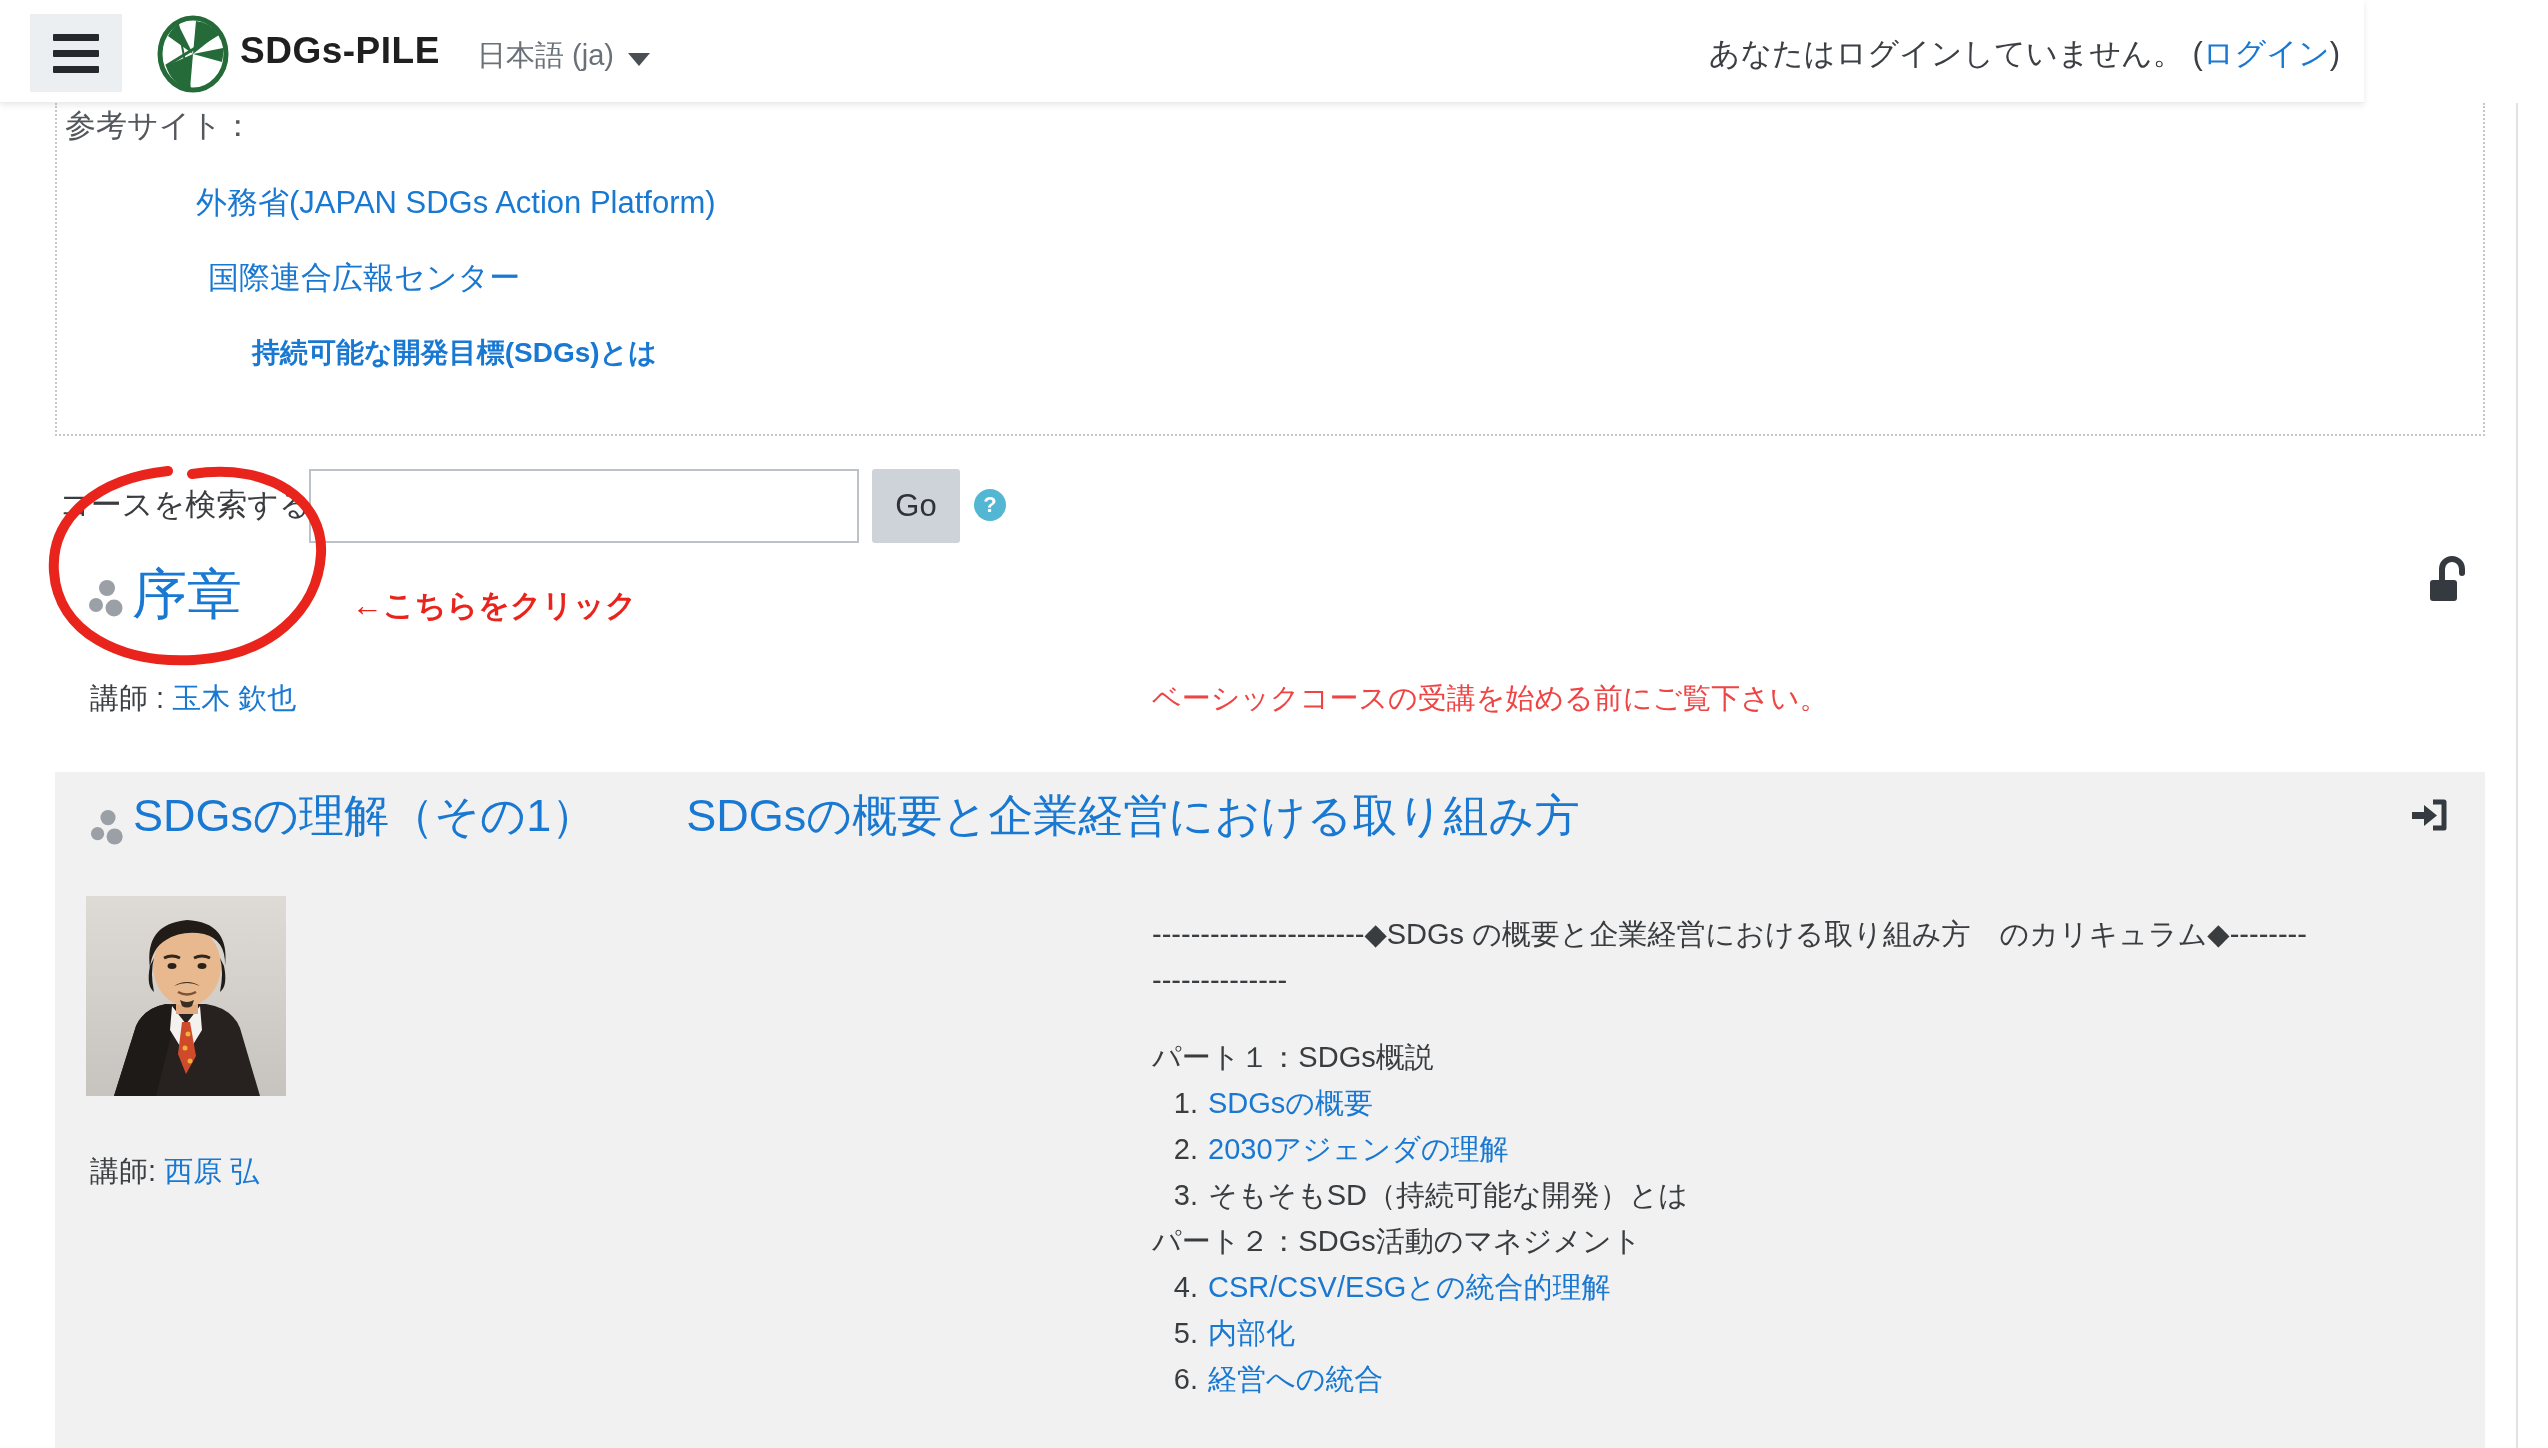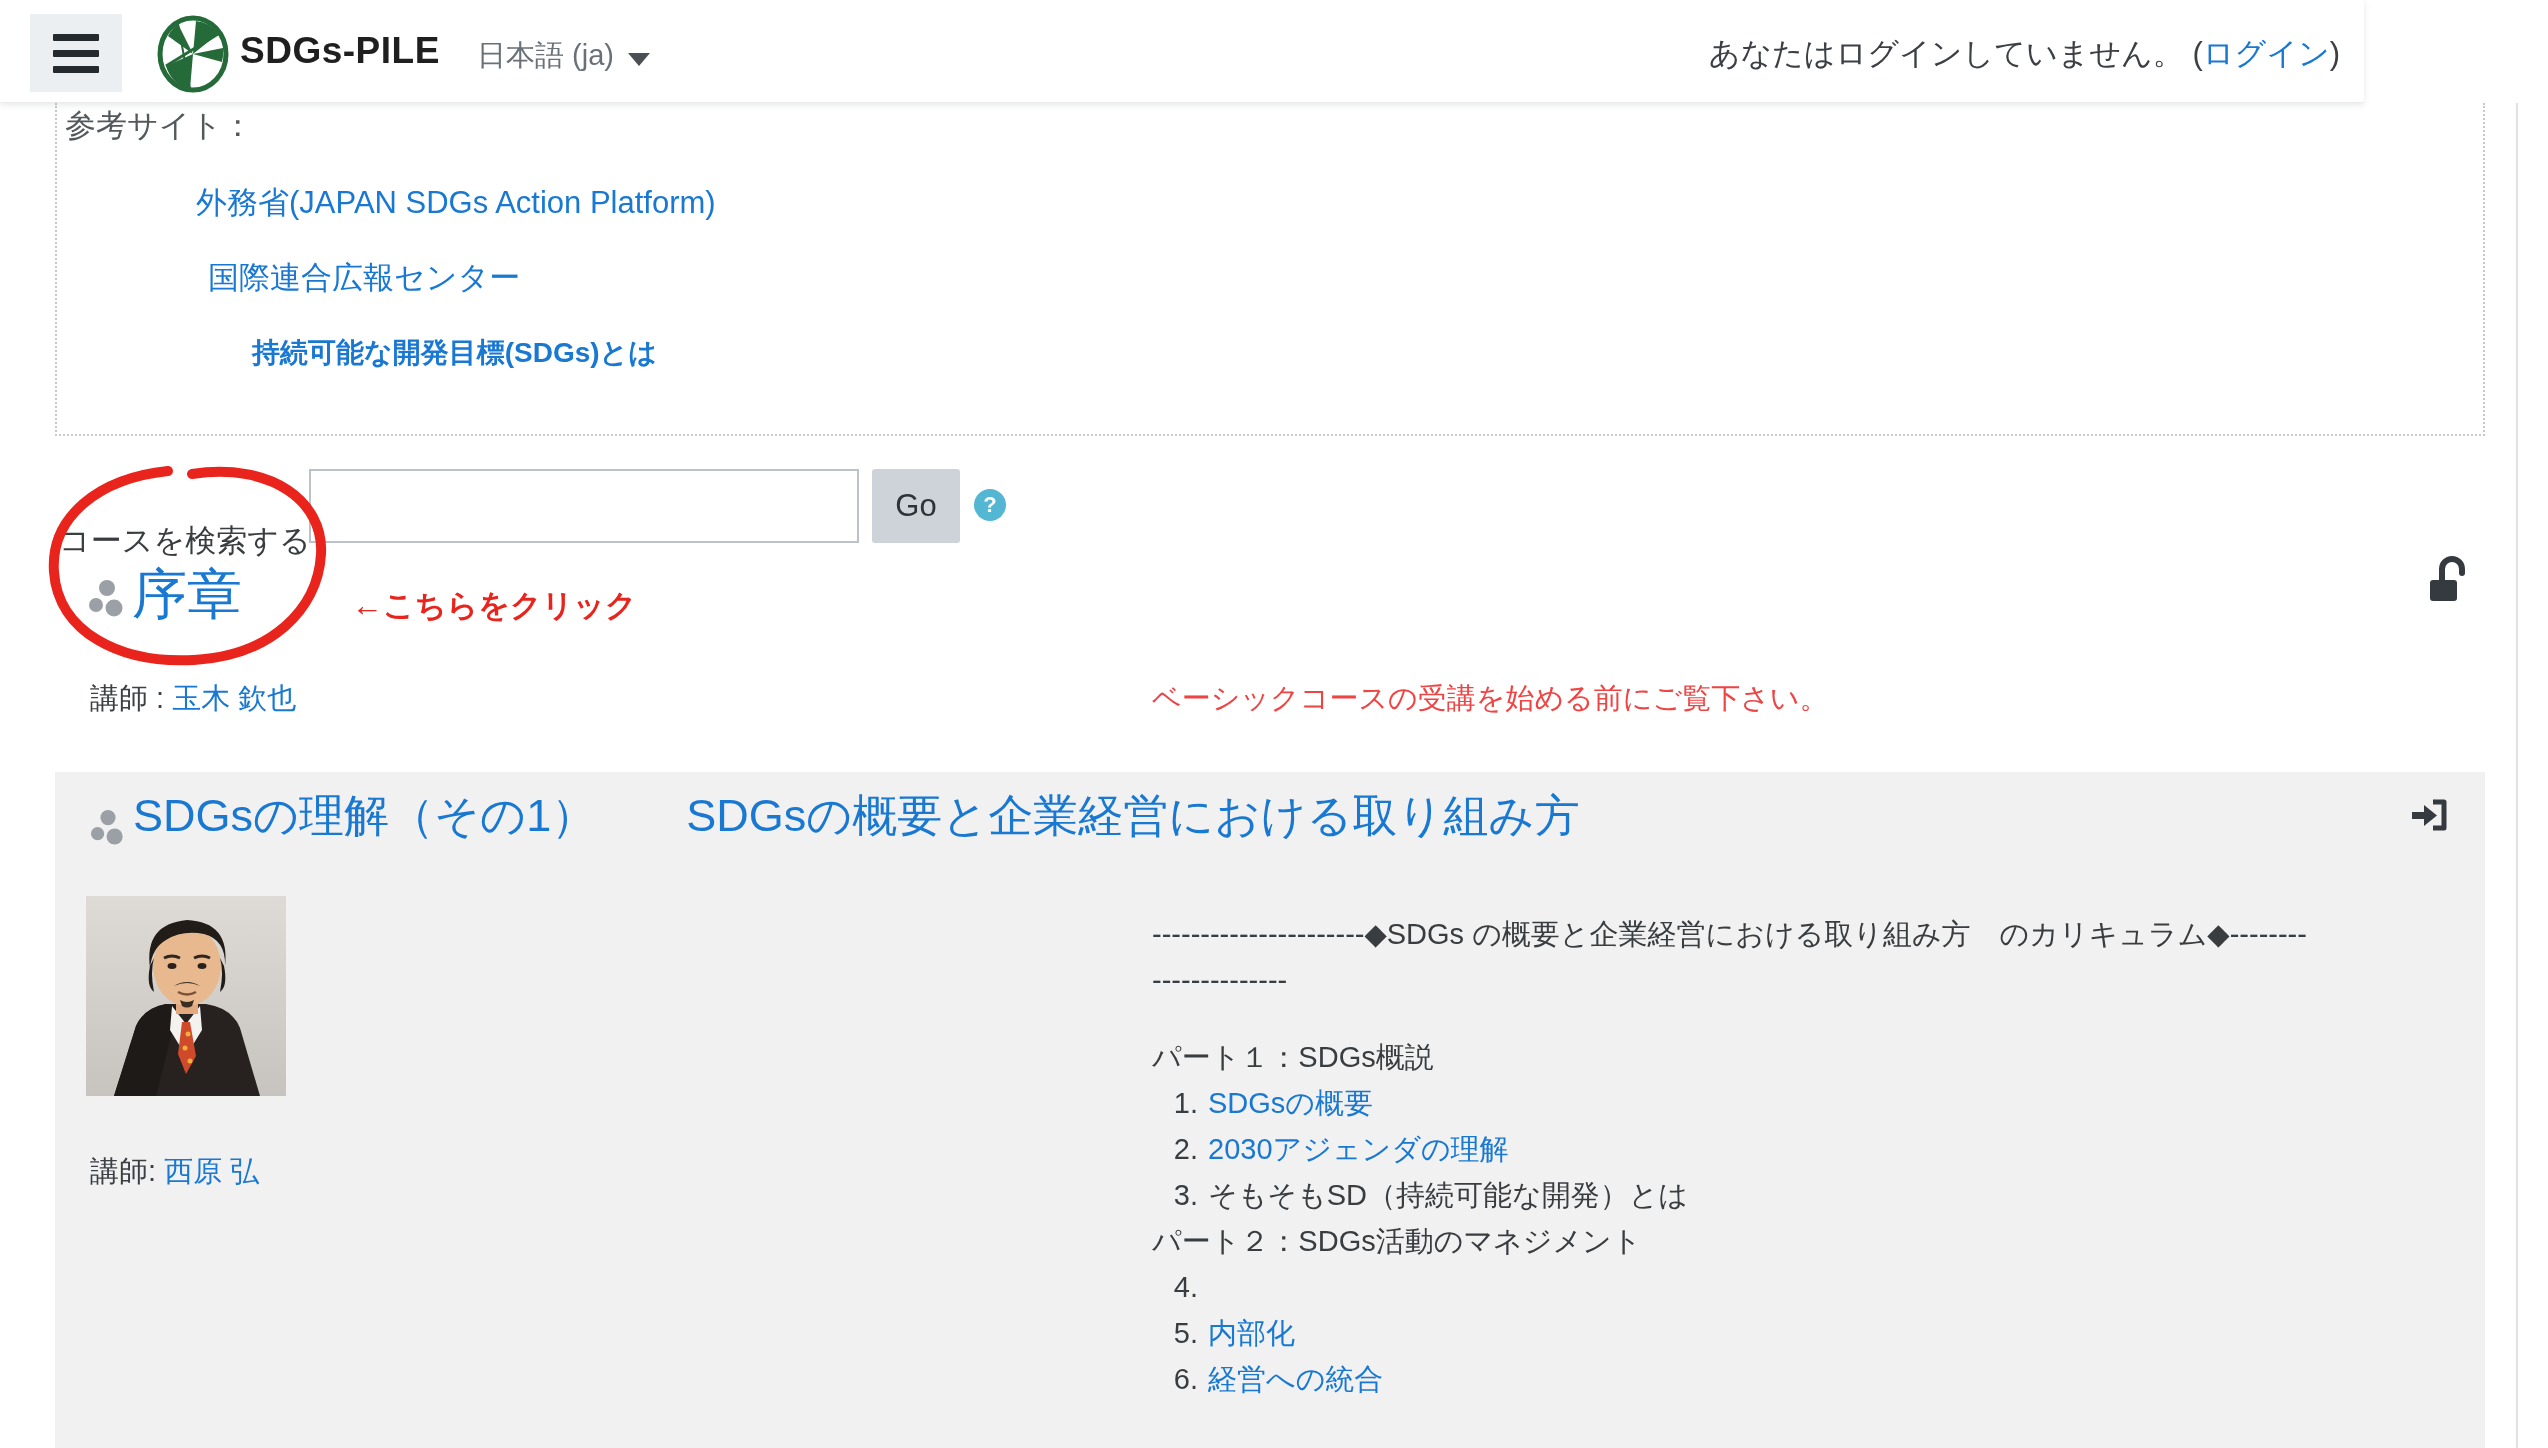--- a/index.html
+++ b/index.html
@@ -27,21 +27,21 @@
 
   
   .ref-box { position:absolute; left:55px; top:103px; width:2430px; height:333px;
              border-left:2px dotted #c8c8c8; border-right:2px dotted #c8c8c8; border-bottom:2px dotted #c8c8c8; background:#fff; }
   .ref-heading { position:absolute; left:8px; top:2px; font-size:31px; color:#54575b; }
   .ref-link1 { position:absolute; left:139px; top:79px; font-size:31px; }
   .ref-link2 { position:absolute; left:139px; top:154px; font-size:31px;margin-left:12px; }
   .ref-link3 { position:absolute; left:195px; top:231px; font-size:28px; font-weight:bold; }
 
   
-  .search-label { position:absolute; left:59px; top:484px; font-size:31px; color:#3a3d40;margin-top:36px; }
+  .search-label { position:absolute; left:59px; top:484px; font-size:31px; color:#3a3d40; }
   .search-input { position:absolute; left:309px; top:469px; width:550px; height:74px; border:2px solid #bcc2c8; background:#fff; font-size:30px; padding:0 14px; }
   .go-btn { position:absolute; left:872px; top:469px; width:88px; height:74px; background:#ced3d9; border:none; border-radius:3px;
             font-size:31px; color:#2f3337; font-family:inherit; cursor:pointer; }
   .help-badge { position:absolute; left:974px; top:489px; width:32px; height:32px; border-radius:50%; background:#53b7d3;
                 color:#fff; font-size:22px; font-weight:bold; display:flex; align-items:center; justify-content:center; cursor:pointer; }
 
   
   .intro-icon { position:absolute; left:88px; top:580px; width:38px; height:38px; }
   .intro-title { position:absolute; left:132px; top:558px; font-size:55px; line-height:72px; }
   .red-ellipse { position:absolute; left:40px; top:458px; width:292px; height:210px; pointer-events:none; z-index:4; }
@@ -185,20 +185,21 @@
         <span class="num">2.</span>
         <a href="#" class="lnk">2030アジェンダの理解</a>
       </div>
       <div class="cur-item">
         <span class="num">3.</span>
         <span>そもそもSD（持続可能な開発）とは</span>
       </div>
       <div>パート２：SDGs活動のマネジメント</div>
       <div class="cur-item">
         <span class="num">4.</span>
+        <a href="#" class="lnk">CSR/CSV/ESGとの統合的理解</a>
       </div>
       <div class="cur-item">
         <span class="num">5.</span>
         <a href="#" class="lnk">内部化</a>
       </div>
       <div class="cur-item">
         <span class="num">6.</span>
         <a href="#" class="lnk">経営への統合</a>
       </div>
     </div>

